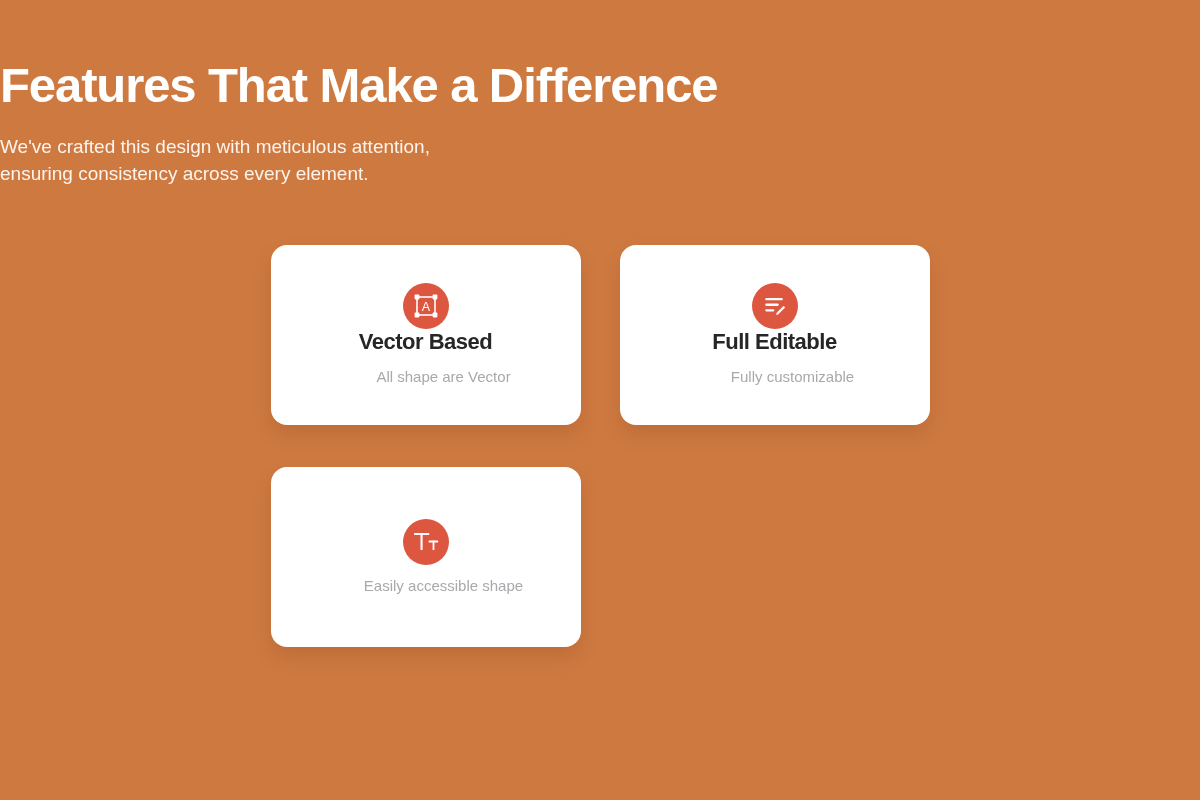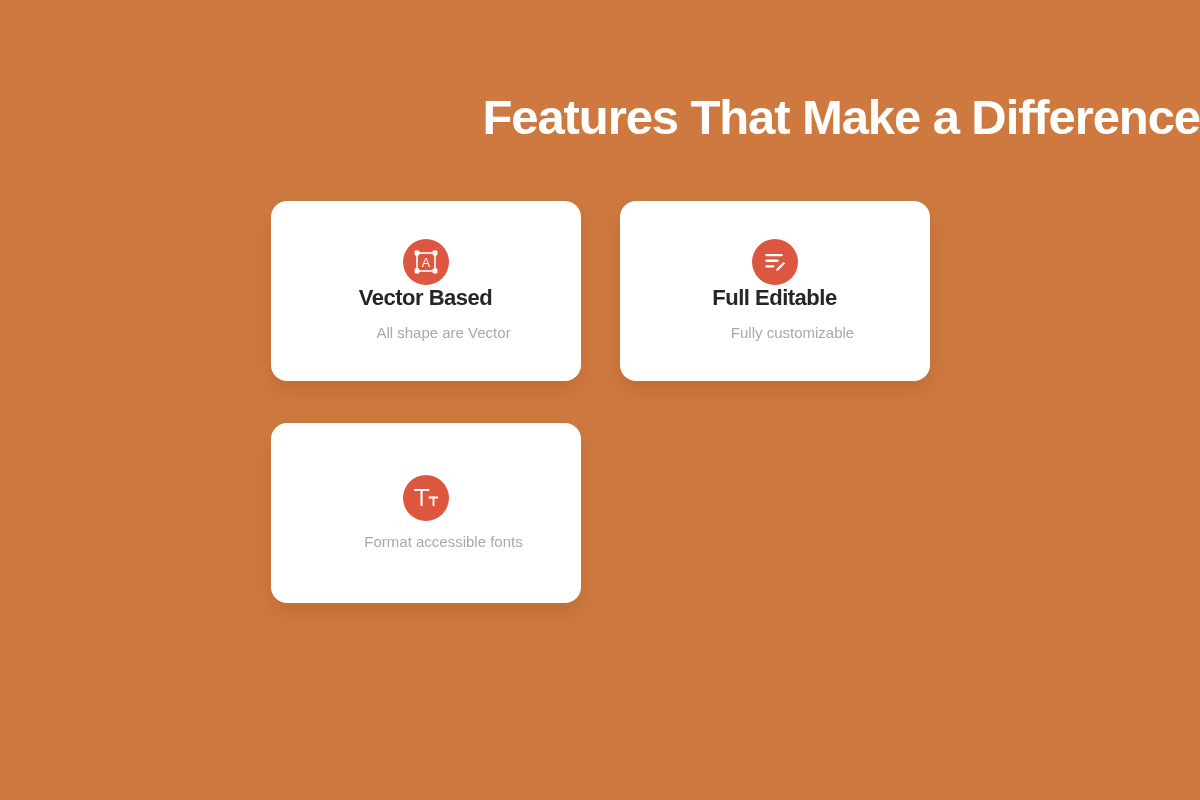--- a/index.html
+++ b/index.html
@@ -15,22 +15,22 @@
     font-family: "Liberation Sans", sans-serif;
     background: #ce7940;
     display: flex;
     flex-direction: column;
     align-items: center;
   }
 
   
   .header {
     width: 100%;
-    text-align: right;
-    margin-top: 91px;
+    text-align: left;
+    margin-top: 59px;
   }
 
   .page-title {
     font-size: 49px;
     font-weight: 700;
     letter-spacing: -1.1px;
     color: #ffffff;
     line-height: 1.08;
     white-space: nowrap;
   }
@@ -100,20 +100,24 @@
     line-height: 1.3;
     text-align: center;
     margin-left: 36px;
   }
 </style>
 </head>
 <body>
 
 <header class="header">
   <h1 class="page-title">Features That Make a Difference</h1>
+  <p class="page-subtitle">
+    <span class="sub-line">We've crafted this design with meticulous attention,</span>
+    <span class="sub-line">ensuring consistency across every element.</span>
+  </p>
 </header>
 
 <main class="card-grid">
 
   <section class="feature-card">
     <div class="card-icon-circle">
       <svg width="26" height="26" viewBox="0 0 26 26" aria-hidden="true">
         <g stroke="#ffffff" stroke-width="1.6" fill="none">
           <line x1="4" y1="4" x2="22" y2="4"></line>
           <line x1="4" y1="22" x2="22" y2="22"></line>
@@ -156,16 +160,16 @@
     <div class="card-icon-circle">
       <svg width="28" height="26" viewBox="0 0 28 26" aria-hidden="true">
         <g fill="#ffffff">
           <rect x="2.0" y="4.0" width="15.2" height="2.1" rx="0.4"></rect>
           <rect x="8.5" y="4.0" width="2.1" height="17.0" rx="0.4"></rect>
           <rect x="16.6" y="11.6" width="9.6" height="1.8" rx="0.4"></rect>
           <rect x="20.6" y="11.6" width="1.8" height="9.5" rx="0.4"></rect>
         </g>
       </svg>
     </div>
-    <p class="card-caption">Format accessible fonts</p>
+    <p class="card-caption">Easily accessible shape</p>
   </section>
 
 </main>
 
 </body></html>

